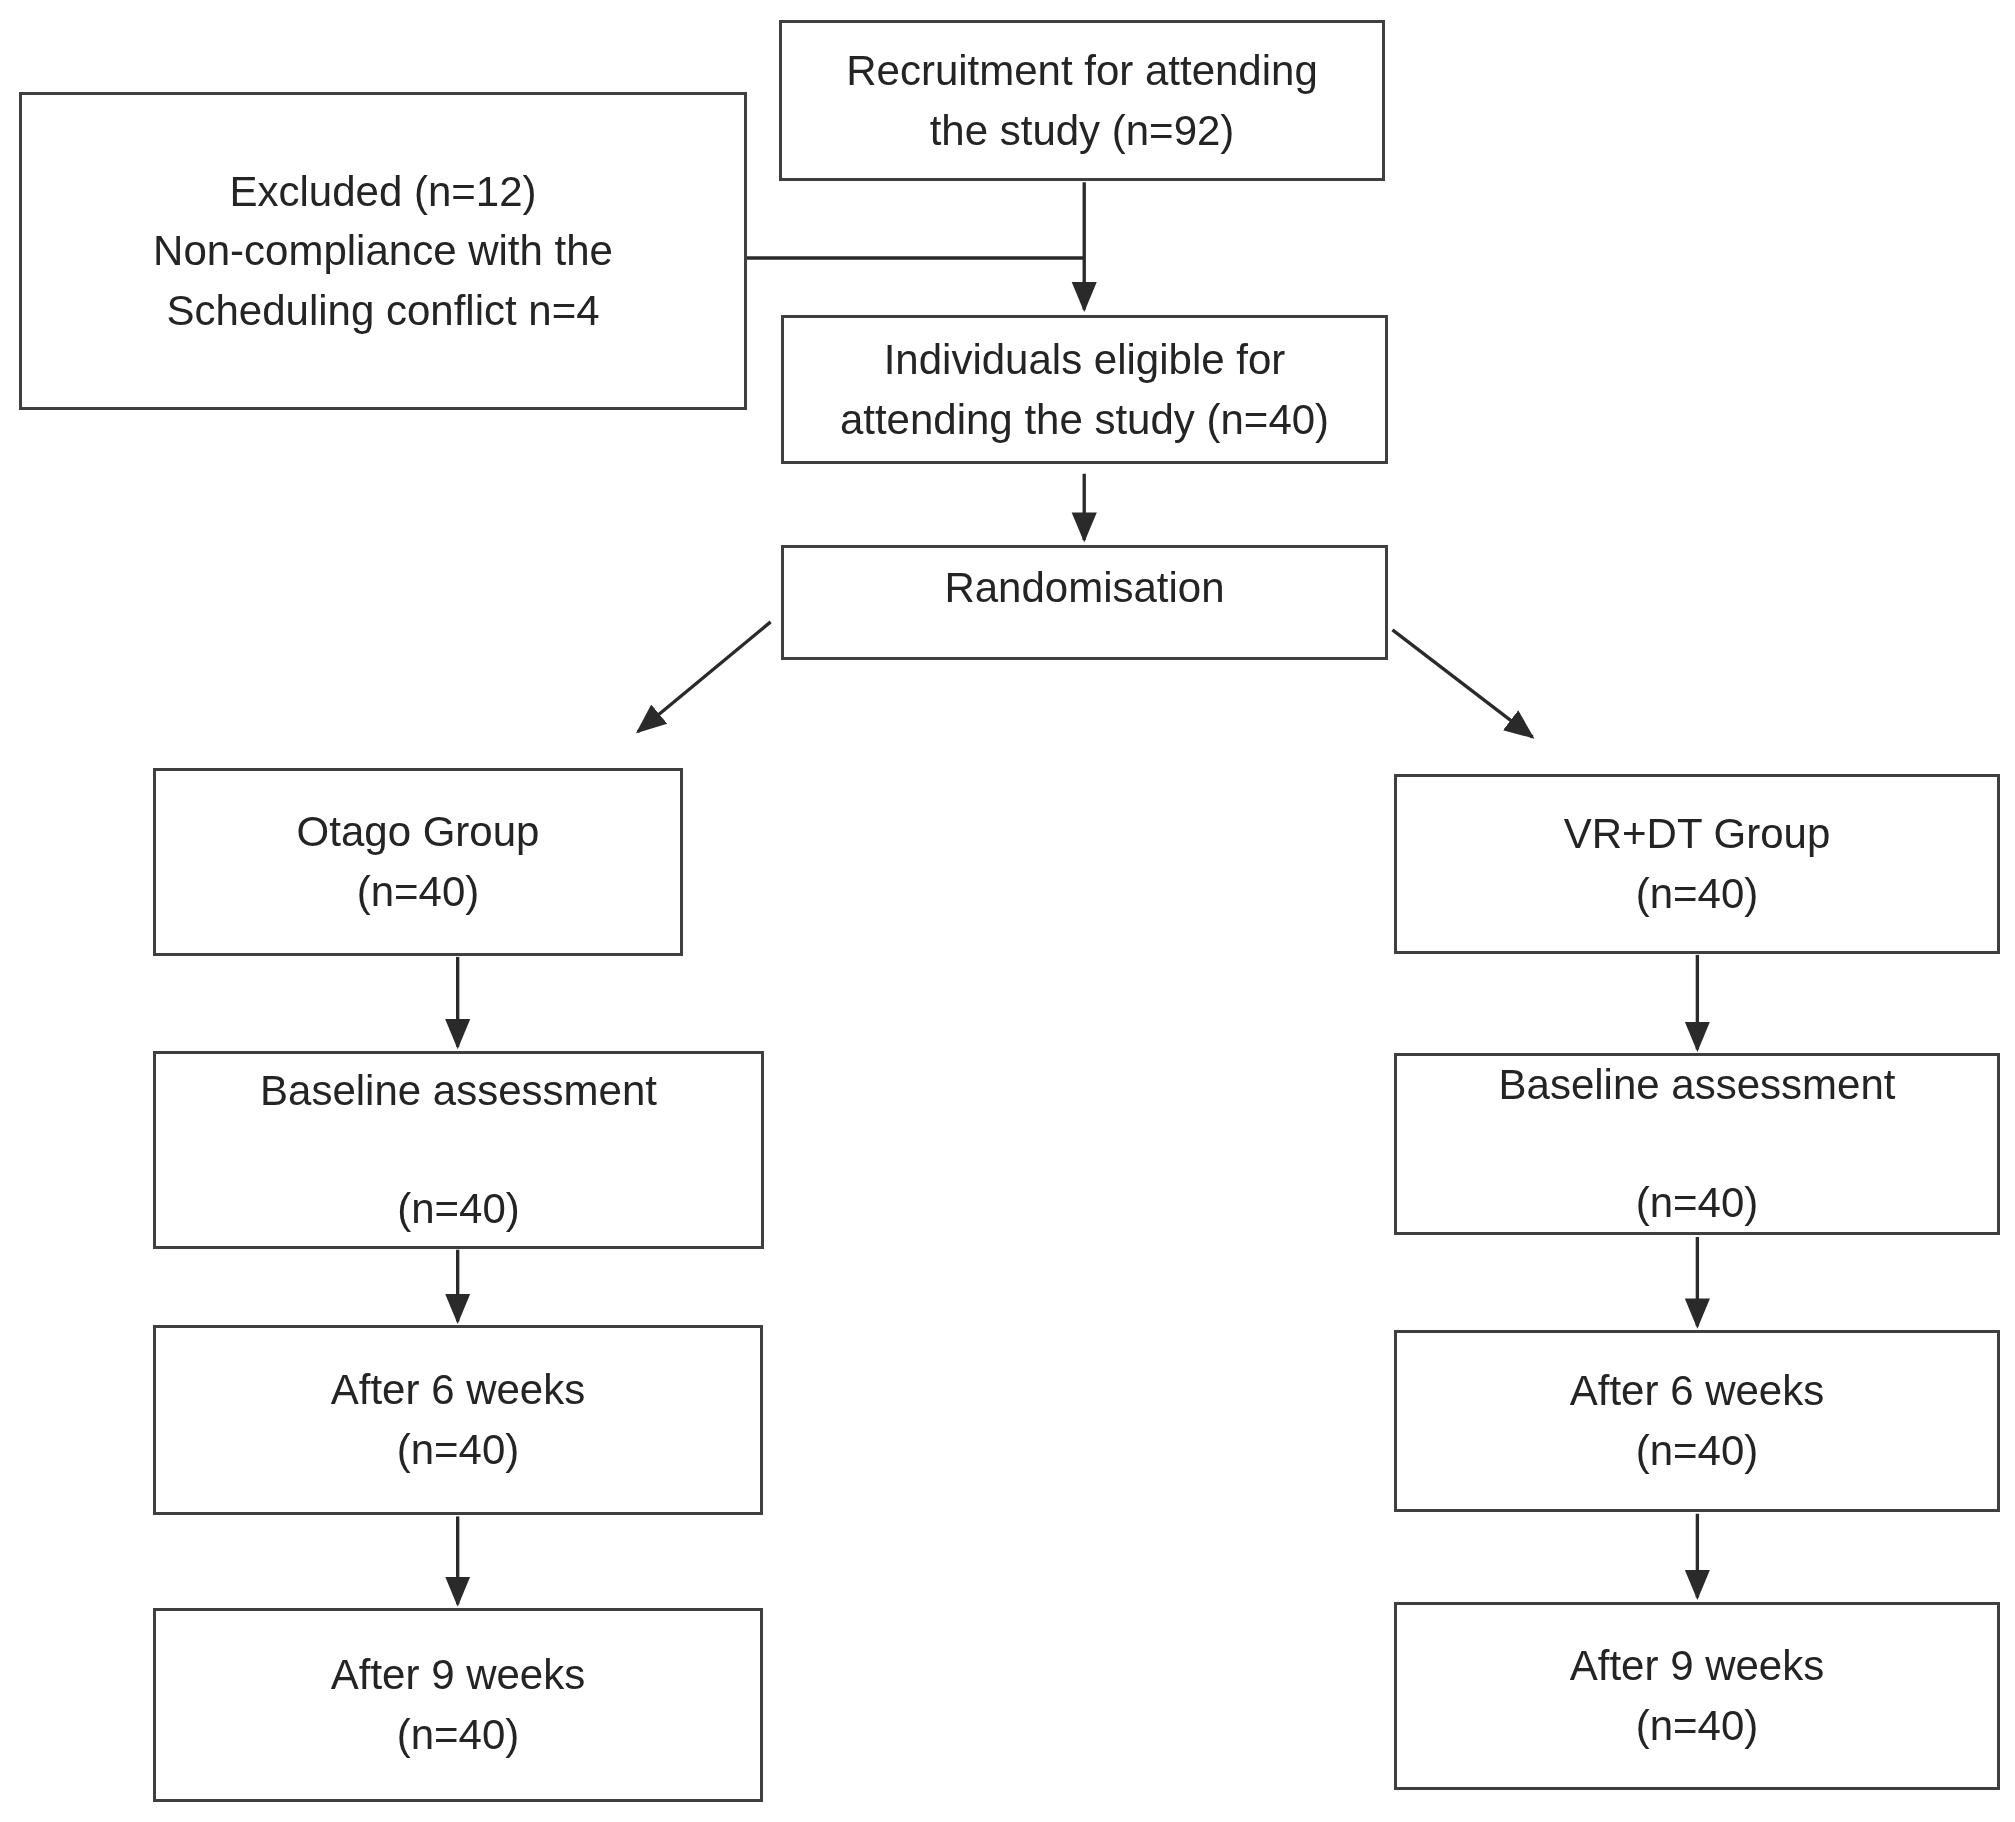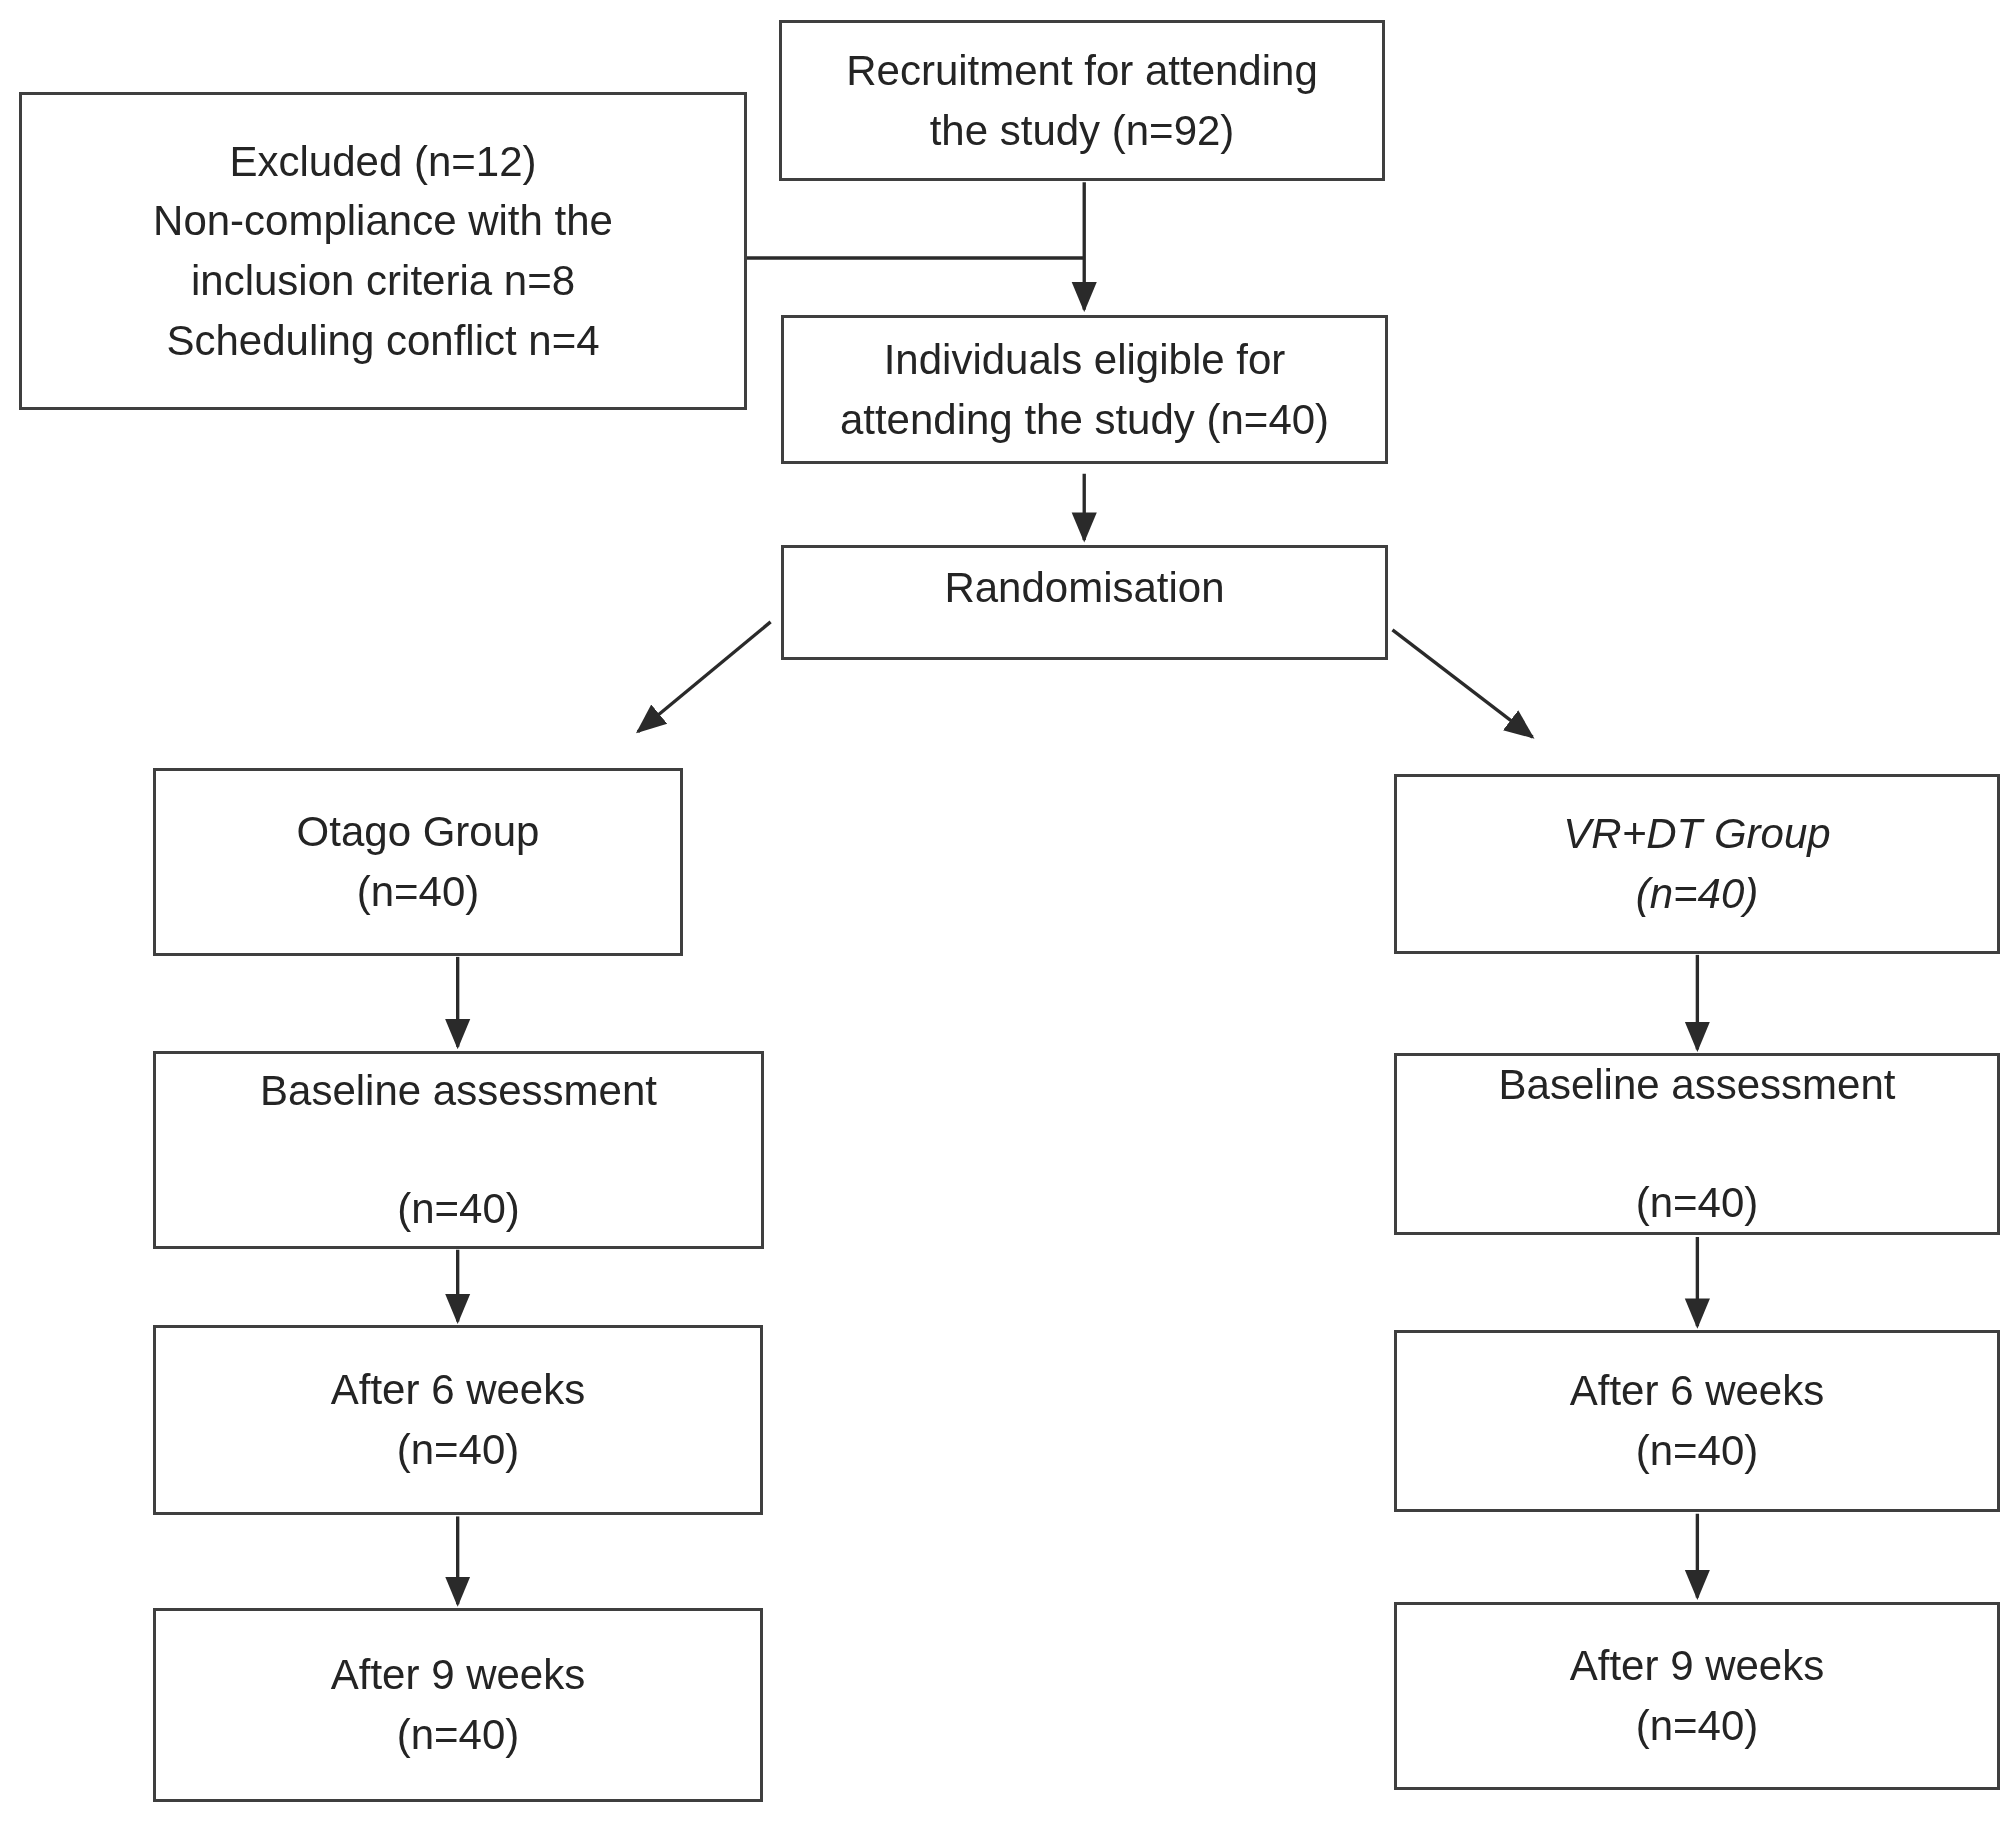--- a/index.html
+++ b/index.html
@@ -36,21 +36,21 @@
   .node .ln { white-space: nowrap; }
   .sp { }   
   .sp2 { margin-top: 58px; }
 
   
   .n-recruitment   { left: 779px; top: 20px;   width: 606px; height: 161px; }
   .n-excluded      { left: 19px;   top: 92px;  width: 728px; height: 318px; }
   .n-eligible      { left: 781px; top: 315px;  width: 607px; height: 149px; }
   .n-randomisation { left: 781px; top: 545px;  width: 607px; height: 115px; padding-bottom: 29.5px; }
   .n-otago         { left: 153px;  top: 768px; width: 530px; height: 188px; }
-  .n-vrdt          { left: 1394px; top: 774px; width: 606px; height: 180px; font-style: italic; }
+  .n-vrdt          { left: 1394px; top: 774px; width: 606px; height: 180px; }
   .n-baseline-left { left: 153px;  top: 1051px; width: 611px; height: 198px; }
   .n-baseline-right{ left: 1394px; top: 1053px; width: 606px; height: 182px; }
   .n-after6-left   { left: 153px;  top: 1325px; width: 610px; height: 190px; }
   .n-after6-right  { left: 1394px; top: 1330px; width: 606px; height: 182px; }
   .n-after9-left   { left: 153px;  top: 1608px; width: 610px; height: 194px; }
   .n-after9-right  { left: 1394px; top: 1602px; width: 606px; height: 188px; }
 </style>
 </head>
 <body>
 
@@ -76,21 +76,20 @@
   </svg>
 
   <div class="node n-recruitment">
     <div class="ln">Recruitment for attending</div>
     <div class="ln">the study (n=92)</div>
   </div>
 
   <div class="node n-excluded">
     <div class="ln">Excluded (n=12)</div>
     <div class="ln sp">Non-compliance with the</div>
-    <div class="ln">inclusion criteria n=8</div>
     <div class="ln sp">Scheduling conflict n=4</div>
   </div>
 
   <div class="node n-eligible">
     <div class="ln">Individuals eligible for</div>
     <div class="ln">attending the study (n=40)</div>
   </div>
 
   <div class="node n-randomisation">
     <div class="ln">Randomisation</div>

